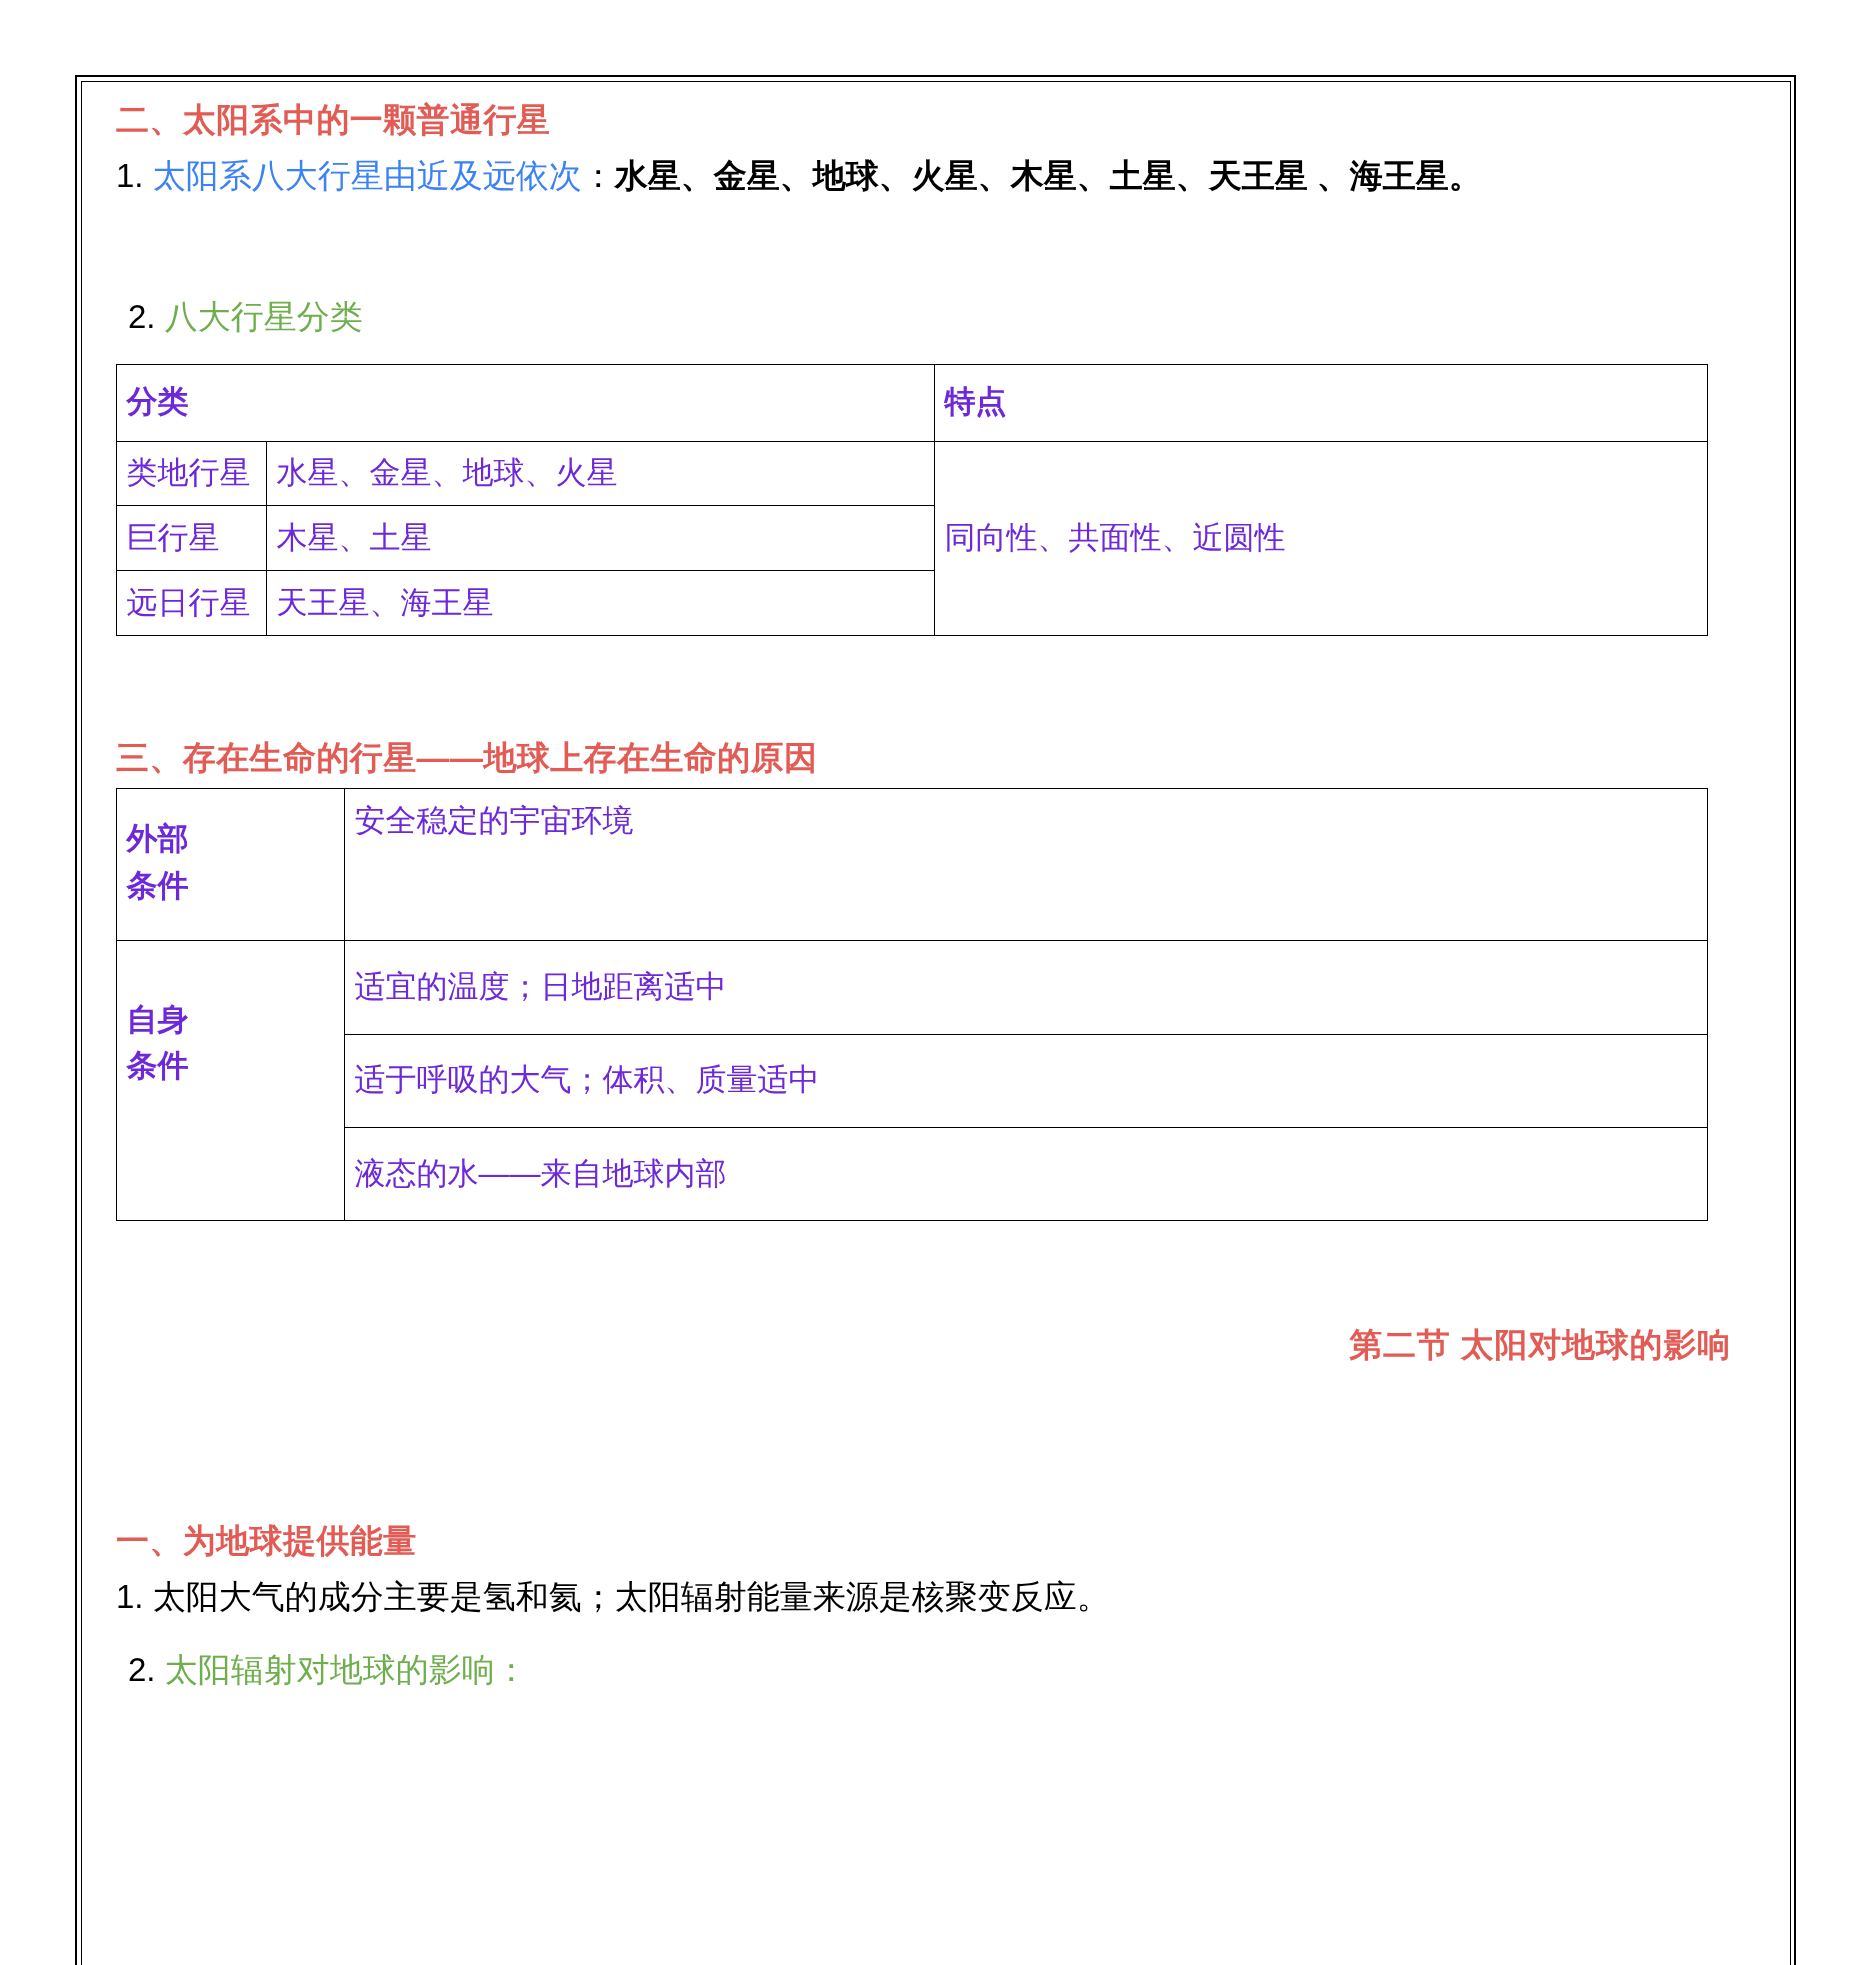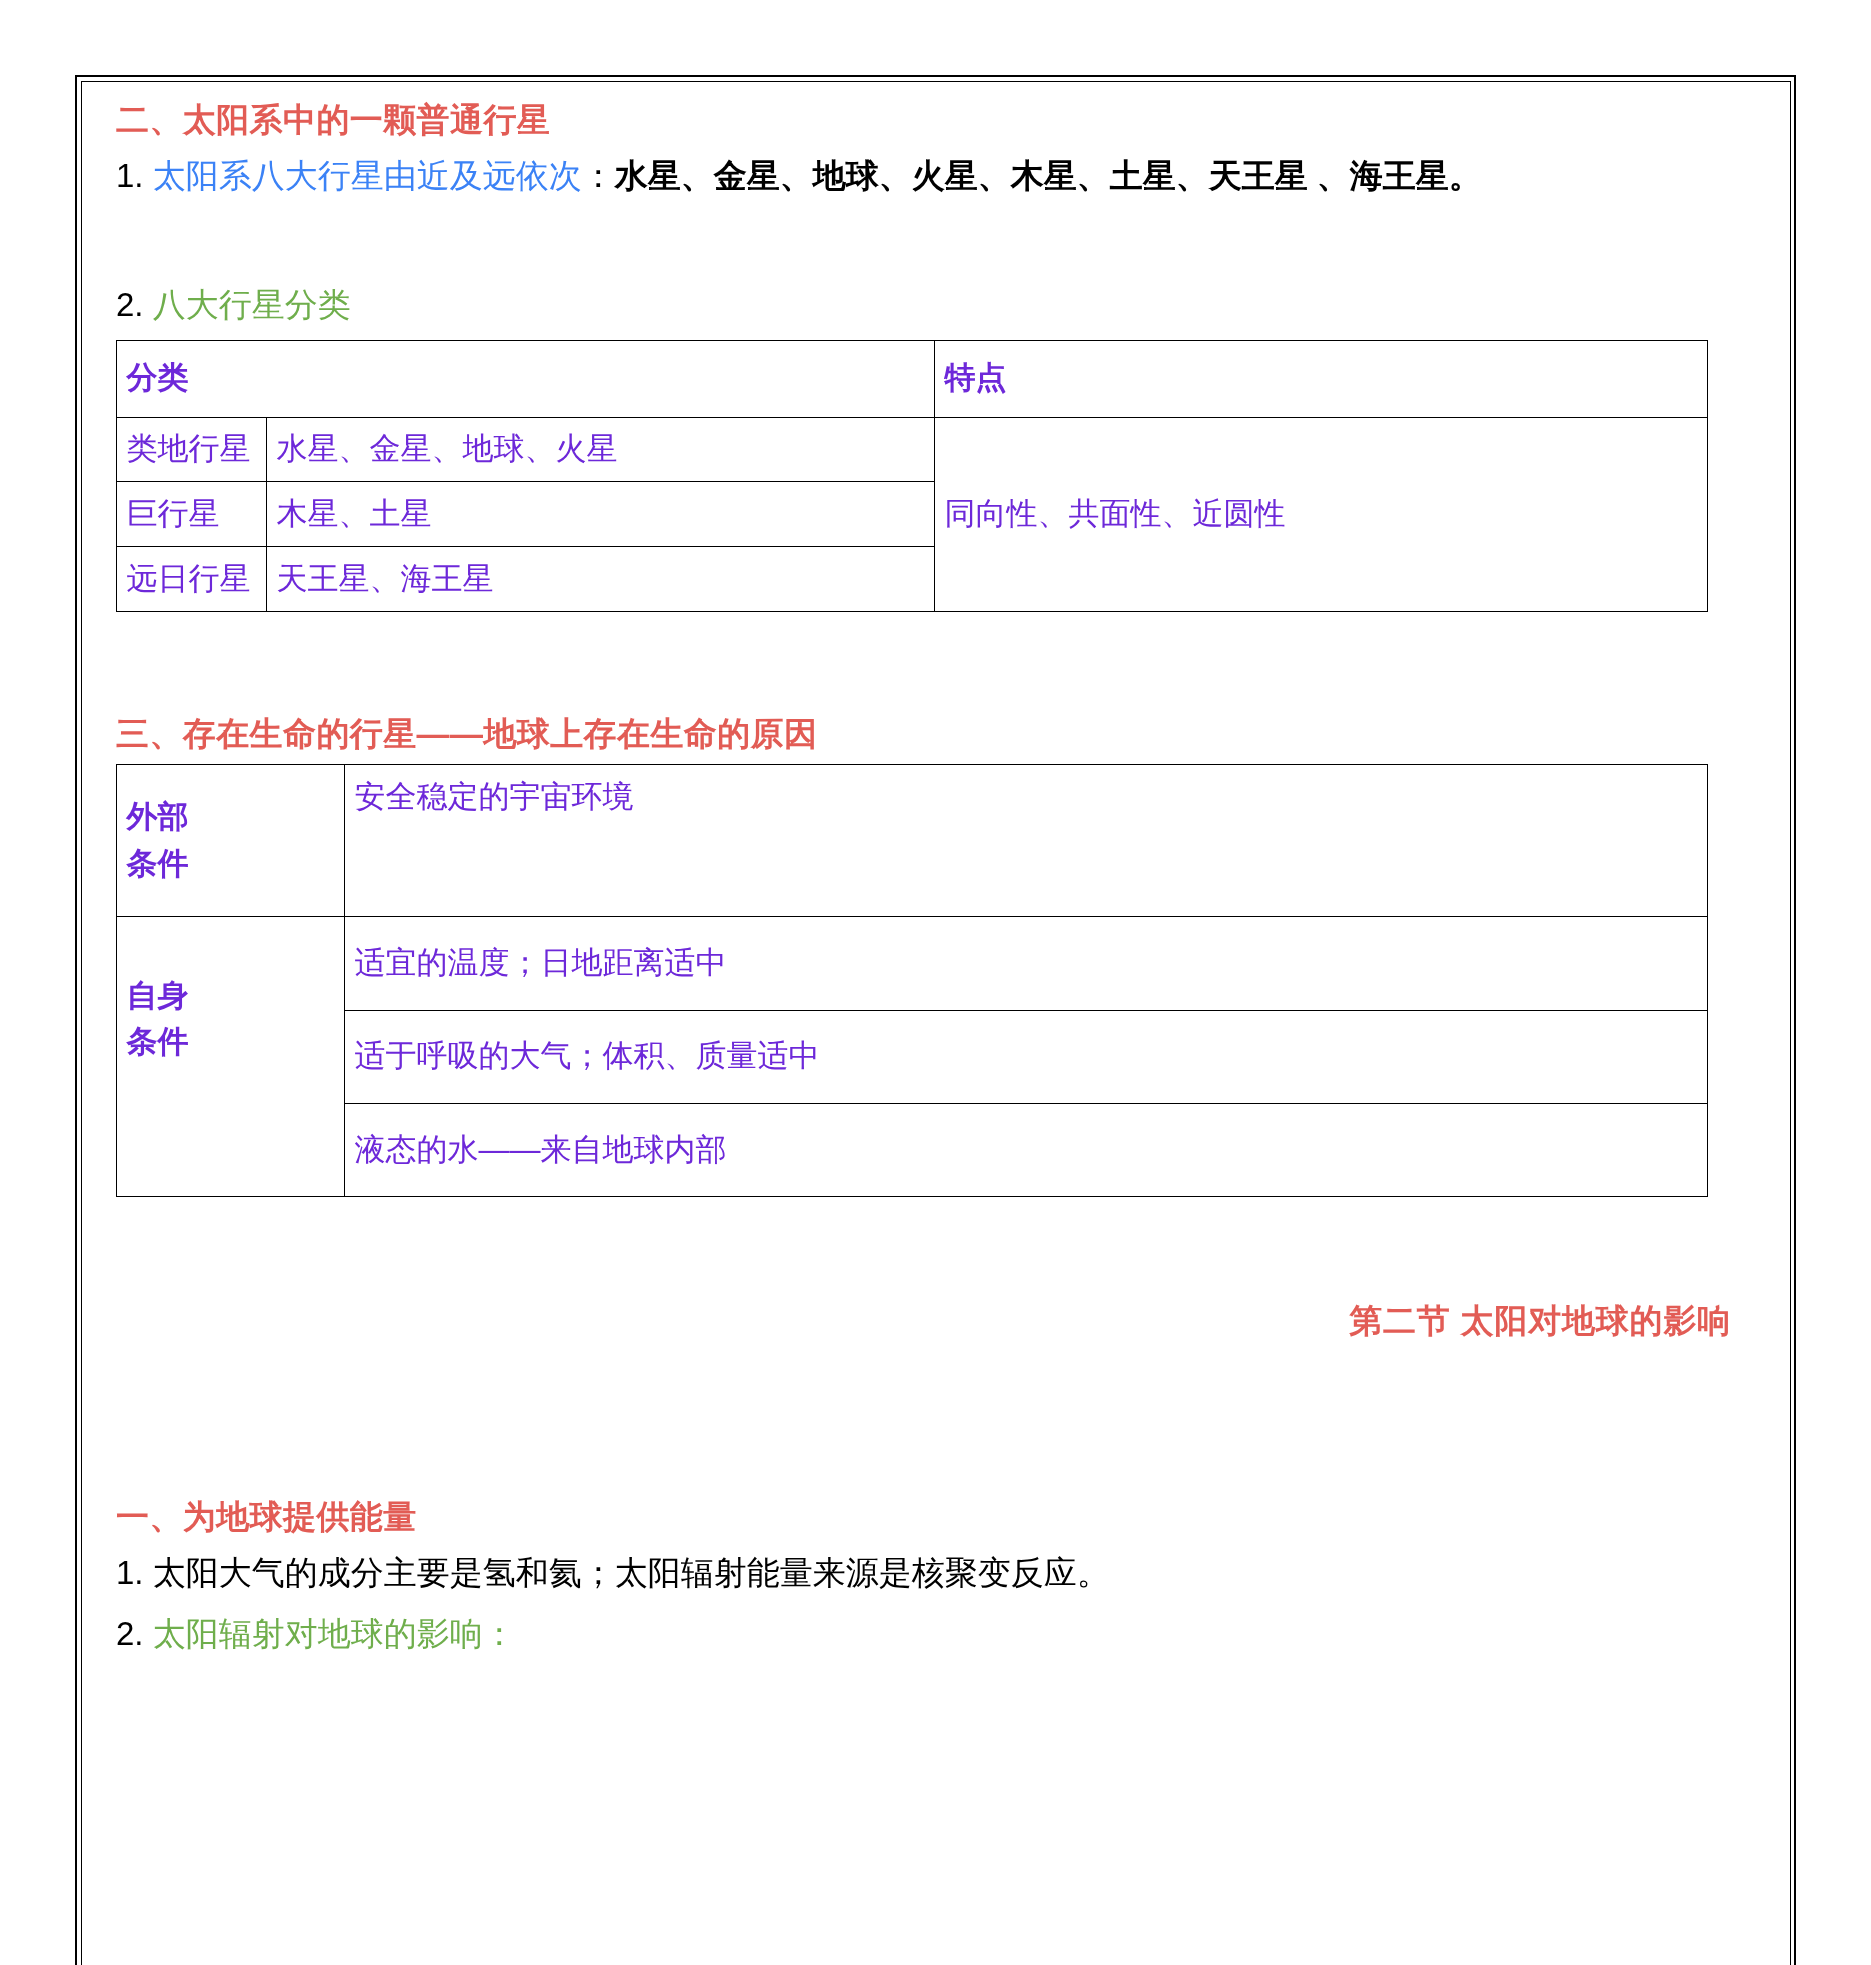--- a/index.html
+++ b/index.html
@@ -59,21 +59,21 @@
   }
   .para .green {
     color: #3b82f6;
   }
   .para .bold {
     font-weight: bold;
   }
   .sub-green {
     font-size: 33px;
     line-height: 1.4;
-    margin: 0;
+    margin: 12px;
   }
   .sub-green .num { color: #000000; }
   .sub-green .txt { color: #6FAE4C; }
 
   .center-title {
     text-align: right;
     color: #E25C55;
     font-weight: bold;
     font-size: 33px;
     letter-spacing: 0.8px;
@@ -156,21 +156,21 @@
 
     <p class="h-red">三、存在生命的行星——地球上存在生命的原因</p>
 
     <table class="doc-table">
       <colgroup>
         <col style="width:228px">
         <col style="width:1363px">
       </colgroup>
       <tbody>
         <tr>
-          <td class="bold-cell" style="height:134px;">
+          <td class="bold-cell" style="height:134px;font-family:Liberation Mono, monospace;">
             <span>外部</span><br>
             <span>条件</span>
           </td>
           <td style="vertical-align:top;">安全稳定的宇宙环境</td>
         </tr>
         <tr>
           <td class="bold-cell" rowspan="3">
             <div style="margin-top:-75px;">
               <span>自身</span><br>
               <span>条件</span>

